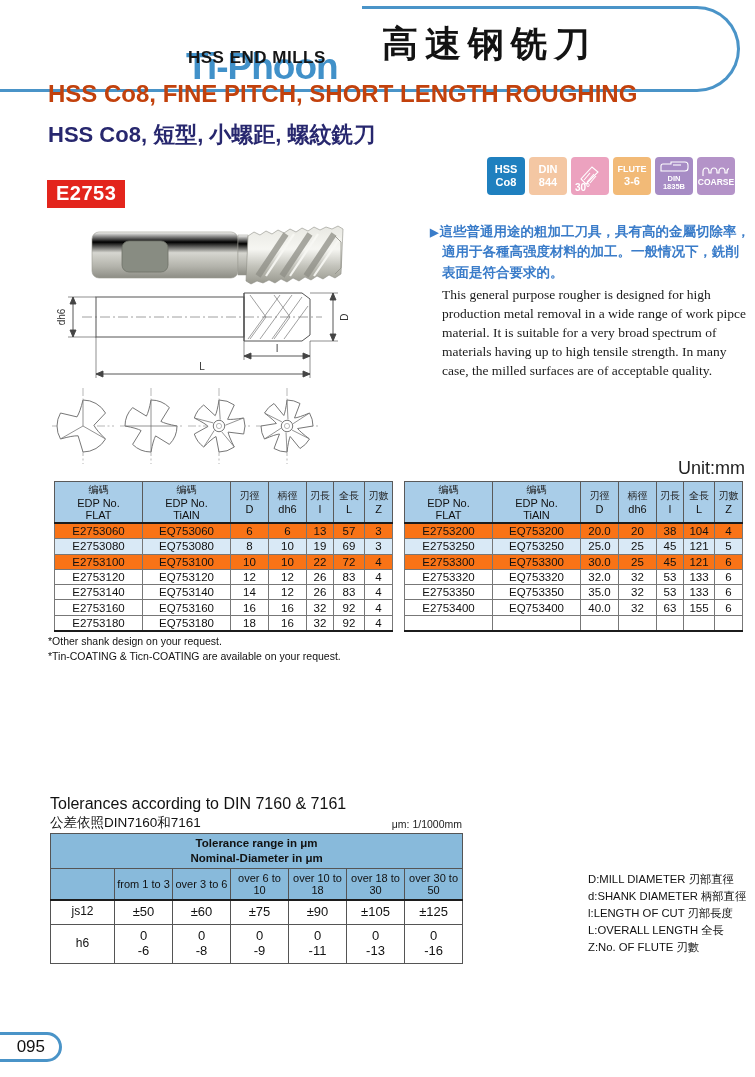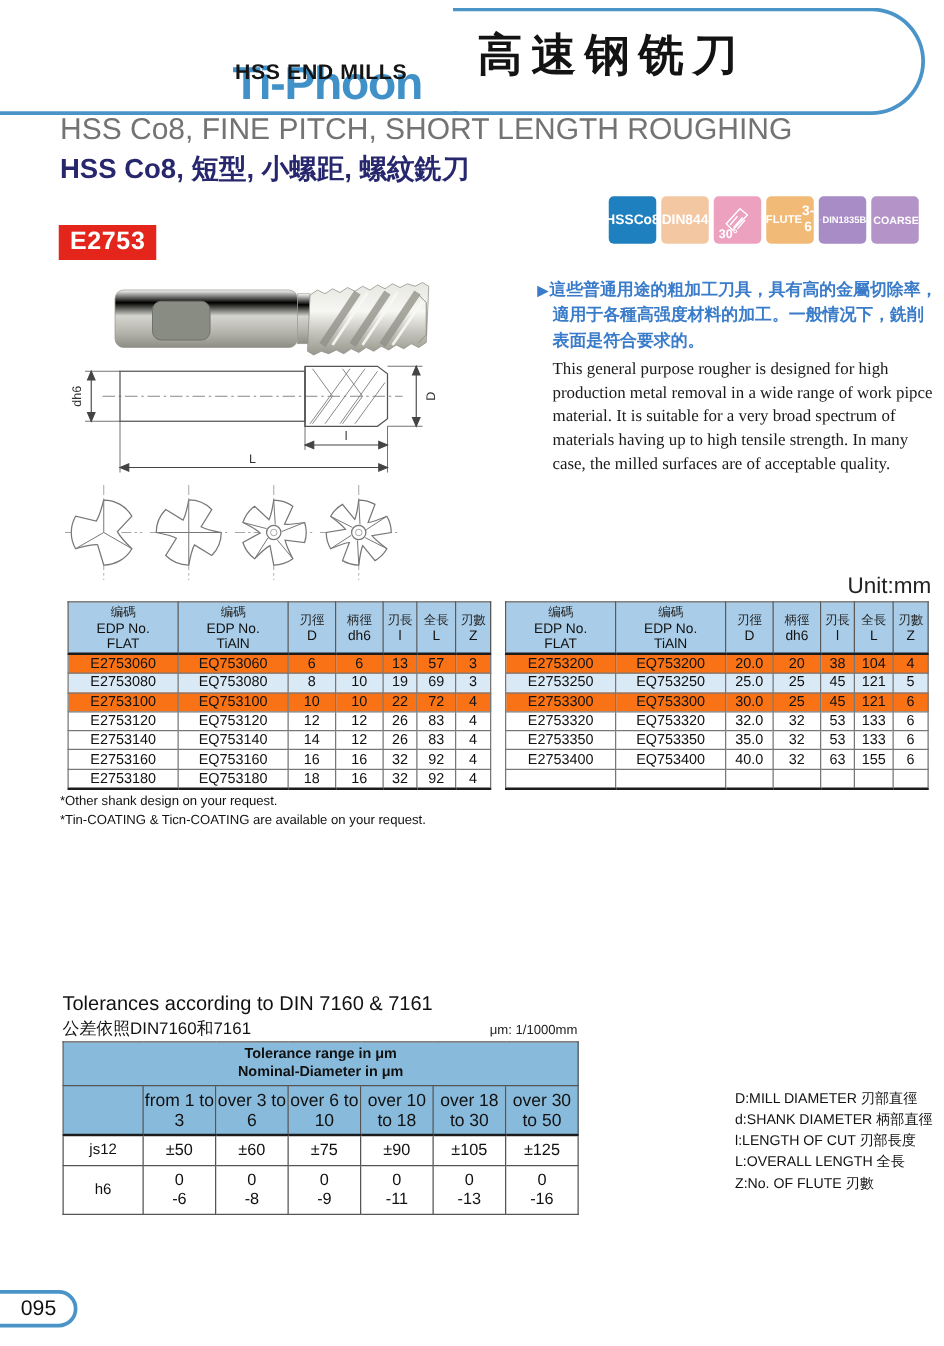--- a/index.html
+++ b/index.html
@@ -11,28 +11,28 @@
              border:3px solid #4a94c8;border-left:none;border-radius:0 44px 44px 0;}
   .hdr-line{position:absolute;left:0;top:89px;width:366px;height:3px;background:#4a94c8;}
   .logo{position:absolute;left:186px;top:10px;font-size:37px;font-weight:bold;color:#4191c9;
         letter-spacing:-1px;margin-top:36px;}
   .logo-sub{position:absolute;left:188px;top:48px;font-size:17px;font-weight:bold;color:#151515;
             letter-spacing:.5px;}
   .hdr-cn{position:absolute;left:382px;top:20px;font-size:36px;font-weight:bold;color:#131313;
           letter-spacing:7px;white-space:nowrap;}
 
   
-  .title1{position:absolute;left:48px;top:90px;font-size:24px;font-weight:normal;color:#737373;}
+  .title1{position:absolute;left:48px;top:80px;font-size:24px;font-weight:bold;color:#c2410c;}
   .title2{position:absolute;left:48px;top:120px;font-size:22px;font-weight:bold;color:#27276e;}
   .code-badge{position:absolute;left:47px;top:160px;background:#e3251c;color:#fff;
               font-size:20px;font-weight:bold;padding:2px 9px 3px 9px;letter-spacing:.5px;margin-top:20px;}
 
   
   .badges{position:absolute;left:487px;top:157px;display:flex;gap:4px;}
-  .badge{width:38px;height:38px;border-radius:4px;color:#fff;display:flex;
+  .badge{width:38px;height:38px;border-radius:4px;color:#fff;display:flex;flex-direction:column;
          align-items:center;justify-content:center;font-weight:bold;font-size:11px;line-height:1.15;
          position:relative;text-align:center;}
   .badge svg{display:block;}
   .badge .tiny{font-size:7.5px;line-height:1.05;}
   .badge .small{font-size:9px;line-height:1.1;}
   .badge .deg{position:absolute;left:4px;bottom:2px;font-size:10px;}
 
   
   .desc{position:absolute;left:430px;top:222px;width:322px;}
   .desc-cn{color:#3a7cc9;font-size:13.5px;font-weight:bold;line-height:1.5;
@@ -66,21 +66,21 @@
   .footnotes{position:absolute;left:48px;top:634px;font-size:10.5px;line-height:1.45;color:#111;}
 
   
   .tol-title{position:absolute;left:50px;top:795px;font-size:16px;color:#111;}
   .tol-title-cn{position:absolute;left:50px;top:814px;font-size:13.5px;color:#111;}
   .tol-unit{position:absolute;left:352px;top:818px;width:110px;text-align:right;font-size:10.5px;color:#222;}
   table.tol{position:absolute;left:50px;top:833px;width:412px;border-collapse:collapse;table-layout:fixed;
             font-size:11px;color:#111;border:1px solid #555;}
   table.tol .sphead{background:#88badb;text-align:center;font-size:11.5px;padding:2px 0;line-height:1.3;
                     border:1px solid #555;}
-  table.tol th.range{background:#88badb;font-weight:normal;font-size:14px;padding:3px 0;
+  table.tol th.range{background:#88badb;font-weight:normal;font-size:11px;padding:3px 0;
                      border:1px solid #555;border-bottom:2.5px solid #1c1c1c;}
   table.tol th.corner{background:#88badb;border:1px solid #555;border-bottom:2.5px solid #1c1c1c;}
   table.tol td{text-align:center;border:1px solid #555;padding:4px 0;font-size:13px;line-height:1.15;}
   table.tol td.rowlab{font-size:12px;}
   col.t-lab{width:64px;} col.t-c{width:58px;}
 
   .legend{position:absolute;left:588px;top:871px;font-size:11.3px;line-height:17px;color:#111;
           white-space:nowrap;}
 
   

